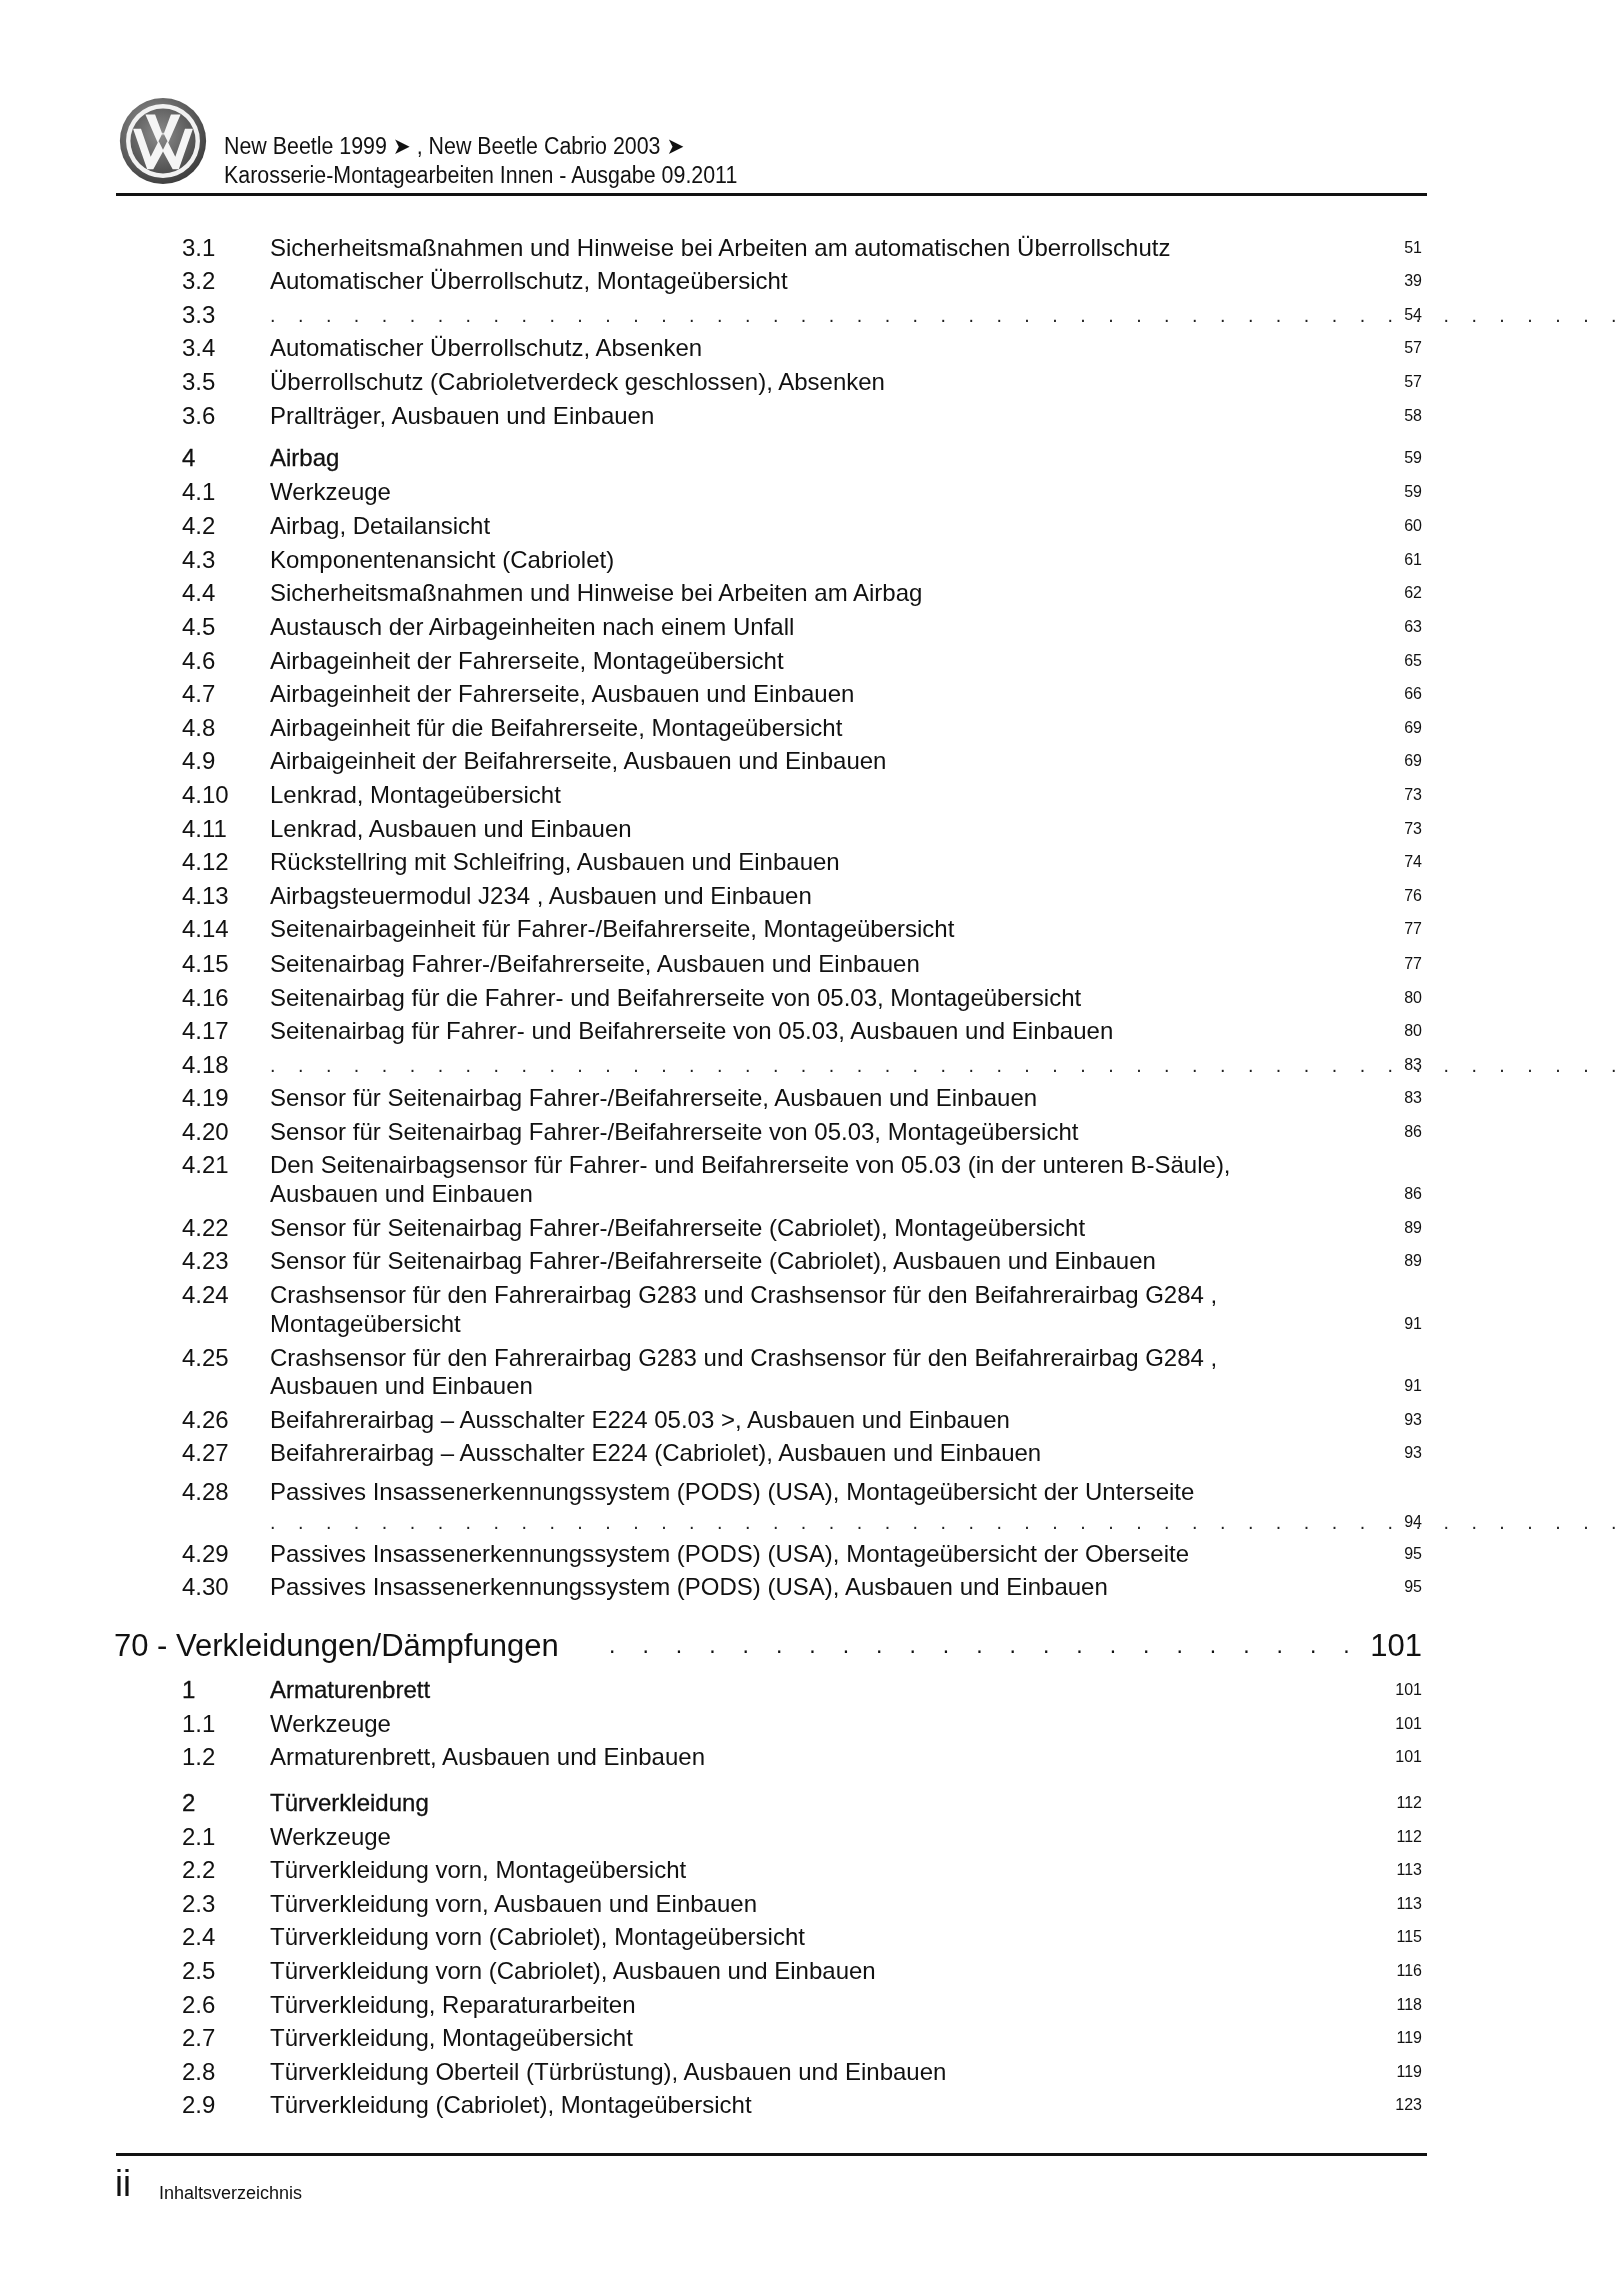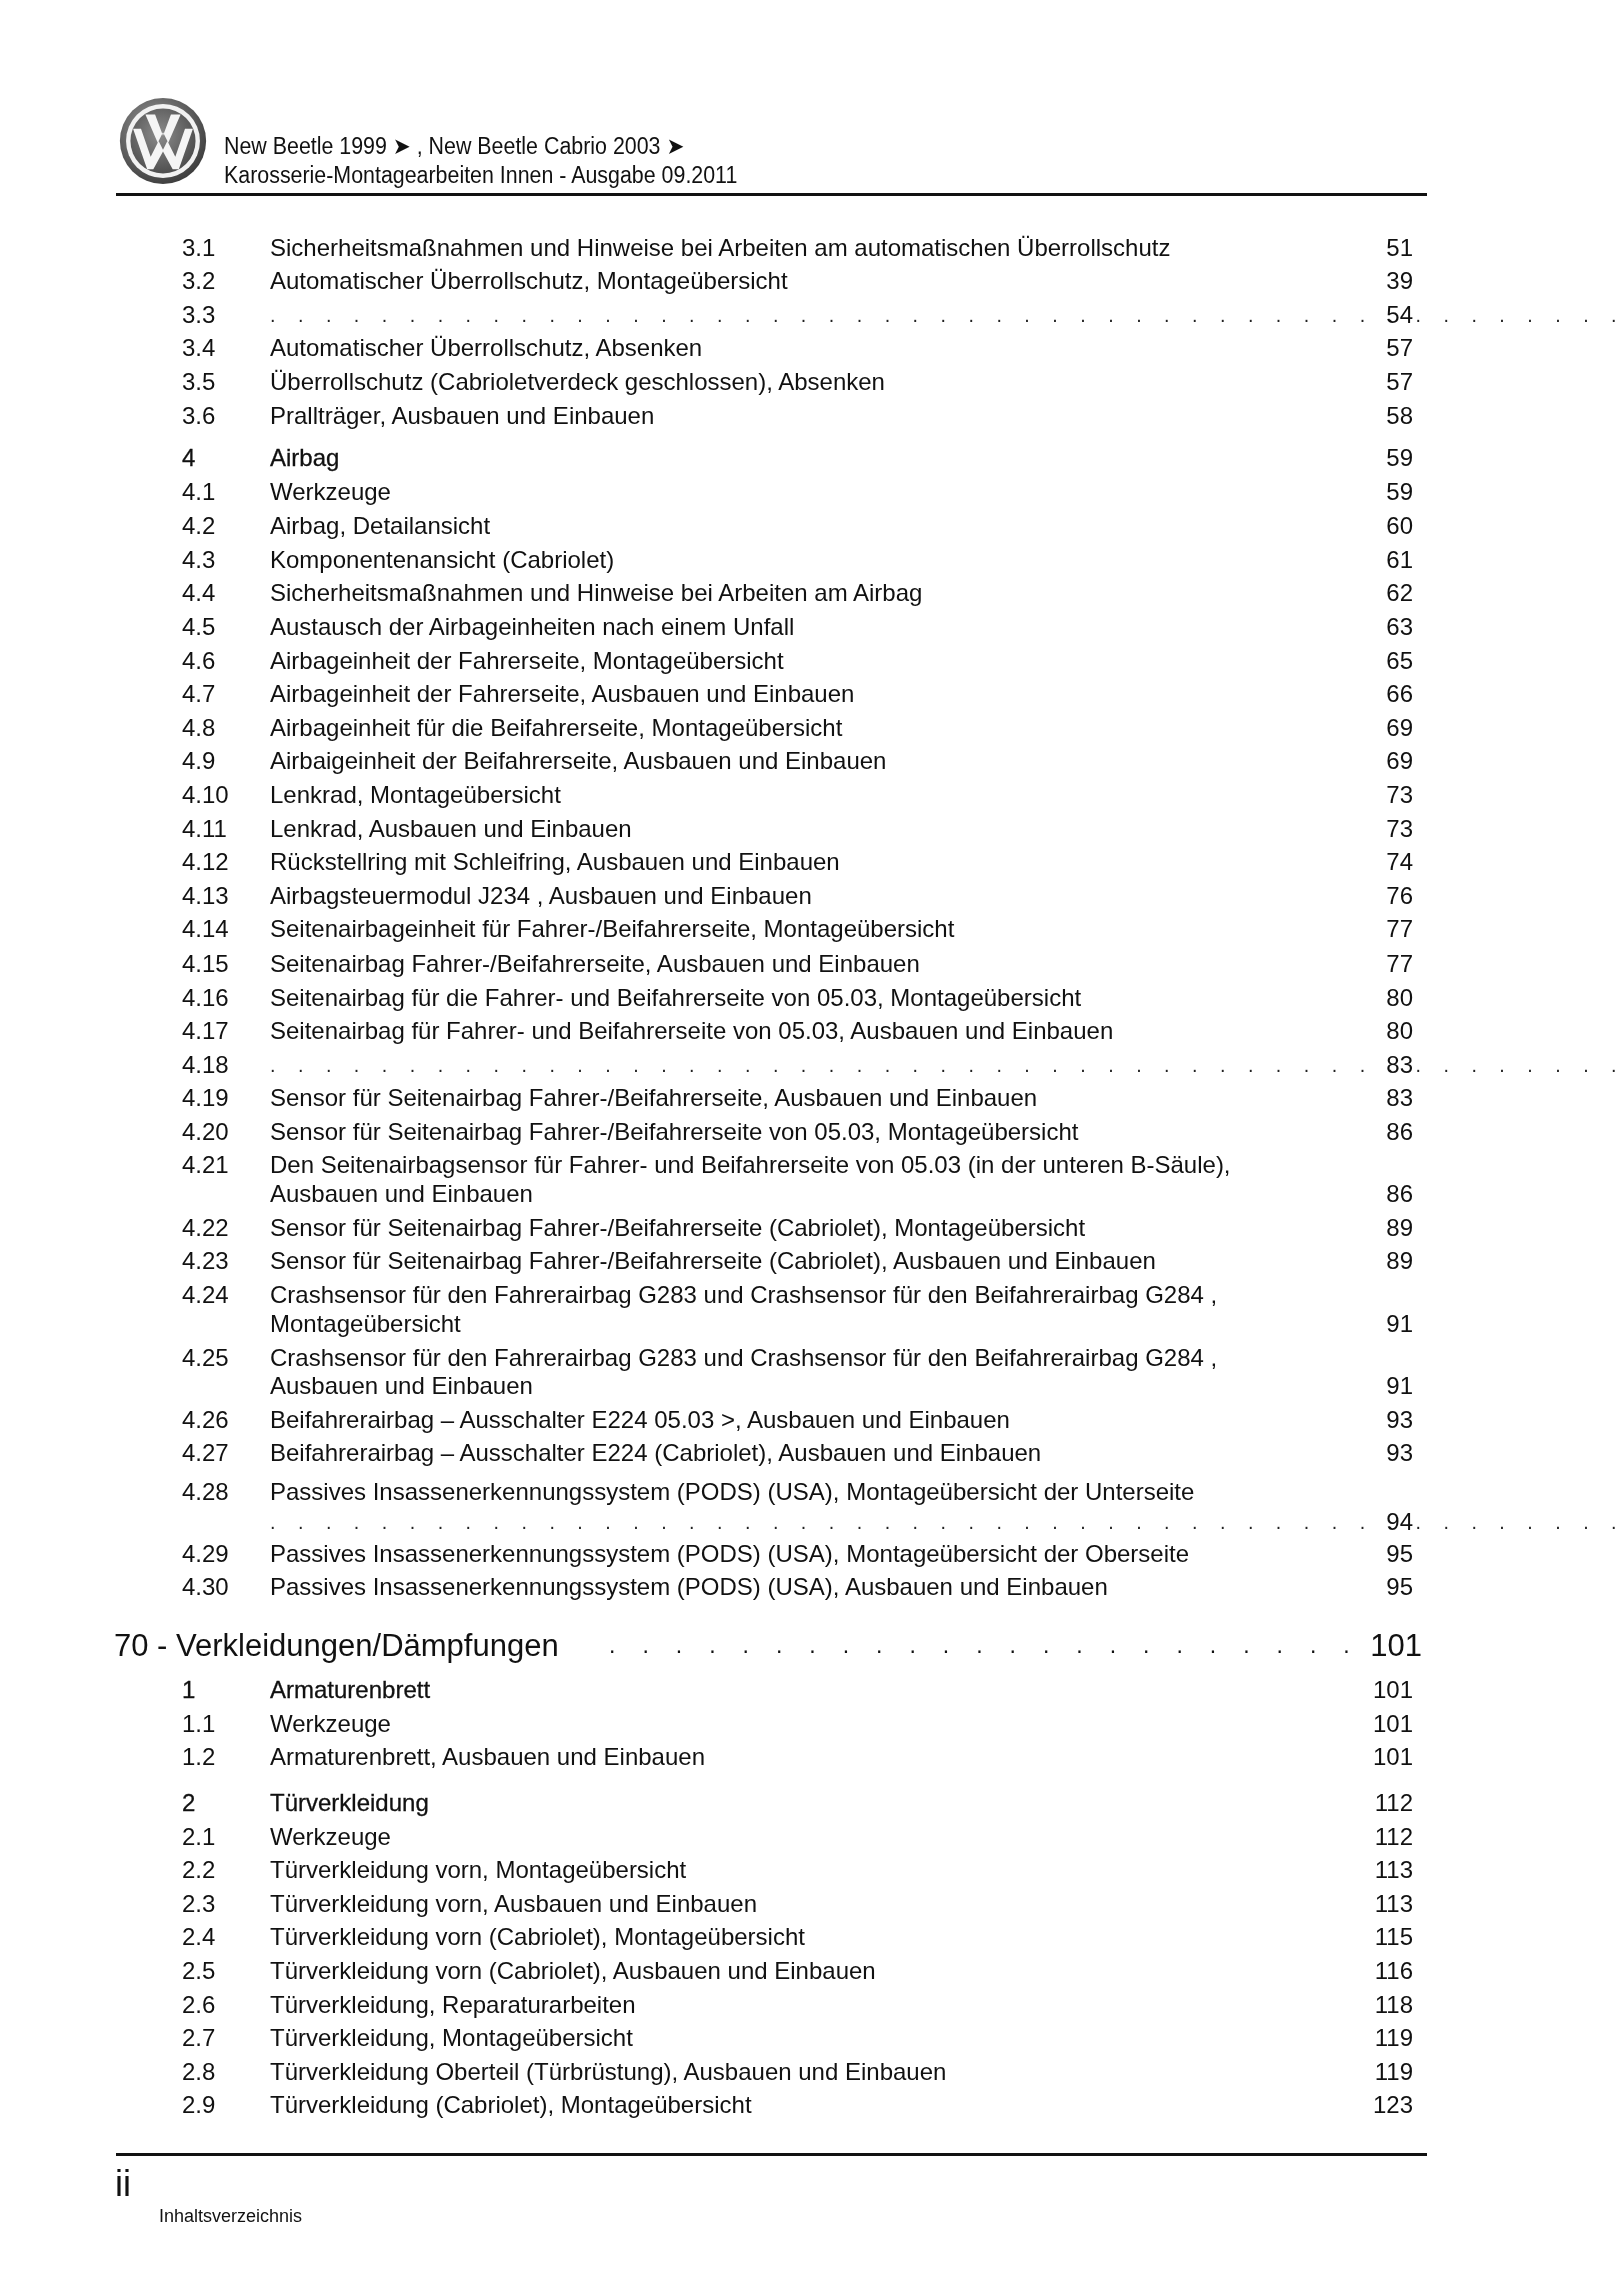--- a/index.html
+++ b/index.html
@@ -9,30 +9,30 @@
   .hdr { position: absolute; left: 224px; font-size: 23px; line-height: 27px; white-space: nowrap; transform: scaleX(0.93); transform-origin: left center; }
   .hdr1 { top: 133px; }
   .hdr2 { top: 162px; }
   .rule { position: absolute; left: 116px; width: 1311px; height: 2.7px; background: #111111; }
   .toc { position: absolute; left: 0; top: 0; width: 1620px; }
   .row { position: absolute; left: 0; width: 1620px; height: 32px; }
   .num { position: absolute; left: 182px; top: 0; font-size: 24px; line-height: 32px; white-space: nowrap; }
   .line { position: absolute; left: 270px; right: 198px; top: 0; height: 32px; display: flex; align-items: baseline; font-size: 24px; line-height: 32px; white-space: nowrap; flex-direction: column; }
   .title { flex: 0 0 auto; padding-right: 12.5px; }
   .leader { flex: 1 1 auto; overflow: hidden; letter-spacing: 8.5px; color: #222222; font-size: 19.7px; margin-right: 36px; }
-  .page { position: absolute; right: 207px; top: 0; font-size: 24px; line-height: 32px; text-align: right; }
+  .page { position: absolute; right: 198px; top: 0; font-size: 16px; line-height: 32px; text-align: right; }
   .section .title, .section .num { font-weight: bold; }
   .section .title { font-weight: 600; -webkit-text-stroke: 0.3px #111; font-weight: normal; text-align: right; }
   .section .num { font-weight: normal; -webkit-text-stroke: 0.3px #111; }
   .chapter { position: absolute; left: 0; width: 1620px; height: 43px; }
   .chapter .ctitle { position: absolute; left: 114px; top: 0; font-size: 31px; line-height: 43px; white-space: nowrap; }
   .chapter .cleader { position: absolute; left: 609px; right: 258px; top: 0; line-height: 43px; font-size: 23px; letter-spacing: 10.3px; overflow: hidden; white-space: nowrap; }
   .chapter .cpage { position: absolute; right: 198px; top: 0; font-size: 31px; line-height: 43px; }
   .footer-num { position: absolute; left: 115px; top: 2162px; font-size: 36px; line-height: 43px; }
-  .footer-label { position: absolute; left: 159px; top: 2182px; font-size: 18px; line-height: 23px; margin-top: 23px; }
+  .footer-label { position: absolute; left: 159px; top: 2182px; font-size: 18px; line-height: 23px; }
 </style>
 </head>
 <body>
 
 <div>
   <svg class="logo" viewBox="0 0 100 100">
     <defs>
       <radialGradient id="g1" cx="40%" cy="35%" r="70%">
         <stop offset="0%" stop-color="#9a9a9a"></stop>
         <stop offset="100%" stop-color="#3a3a3a"></stop>

